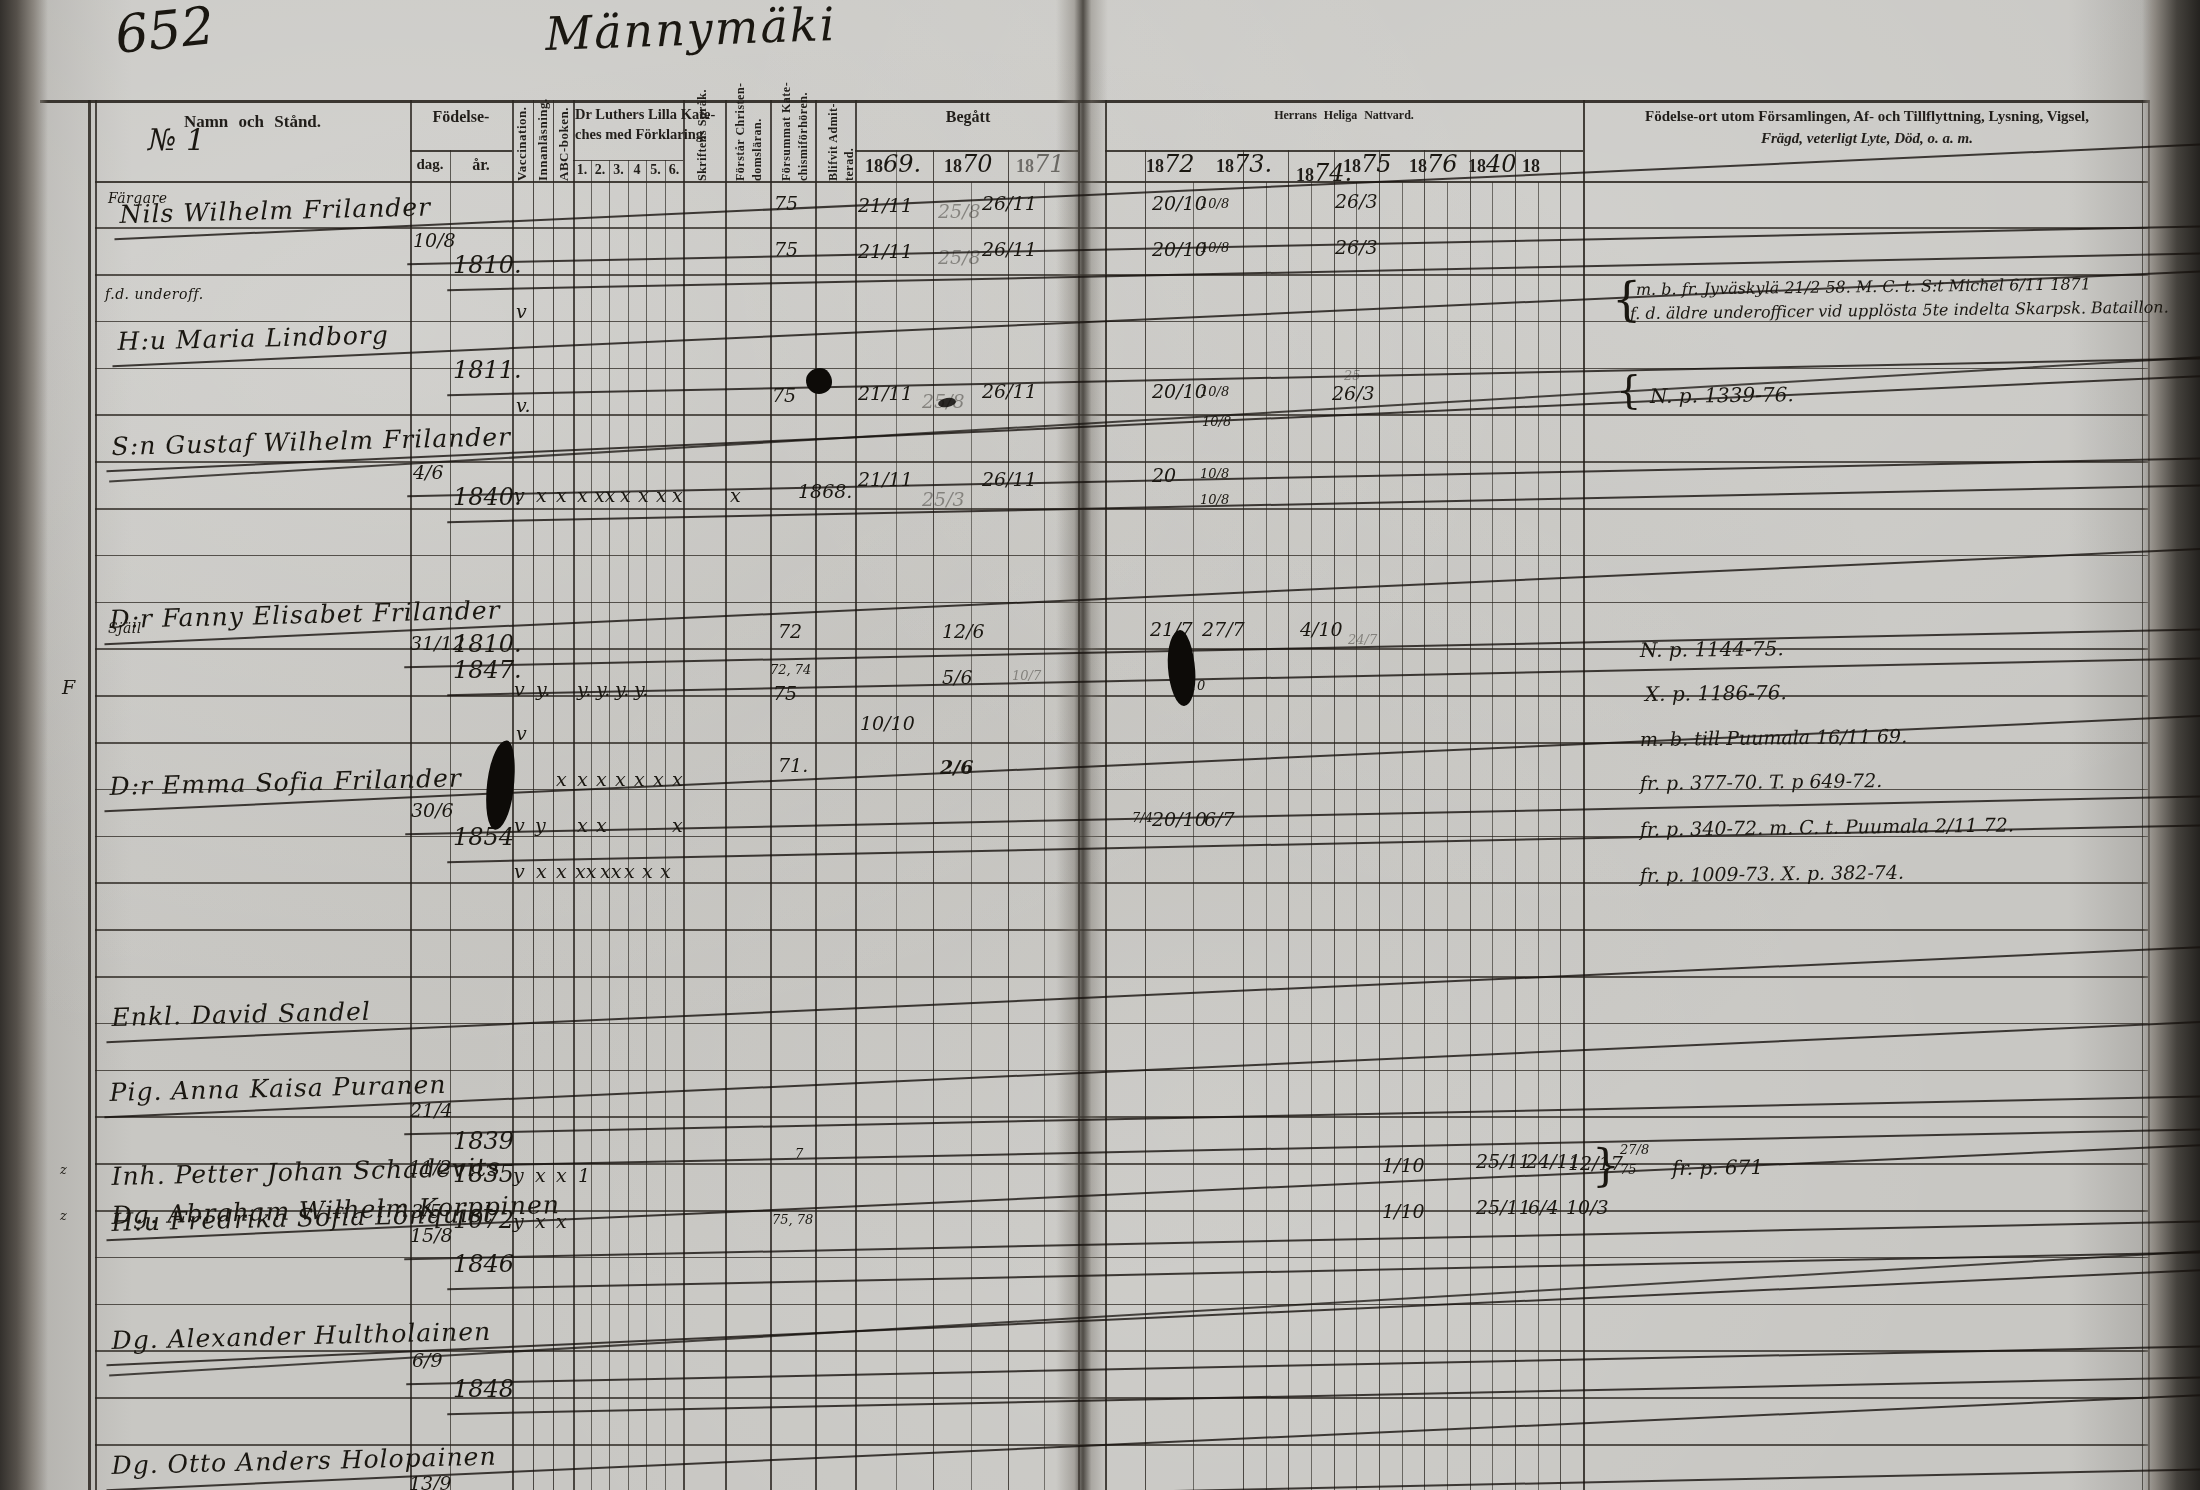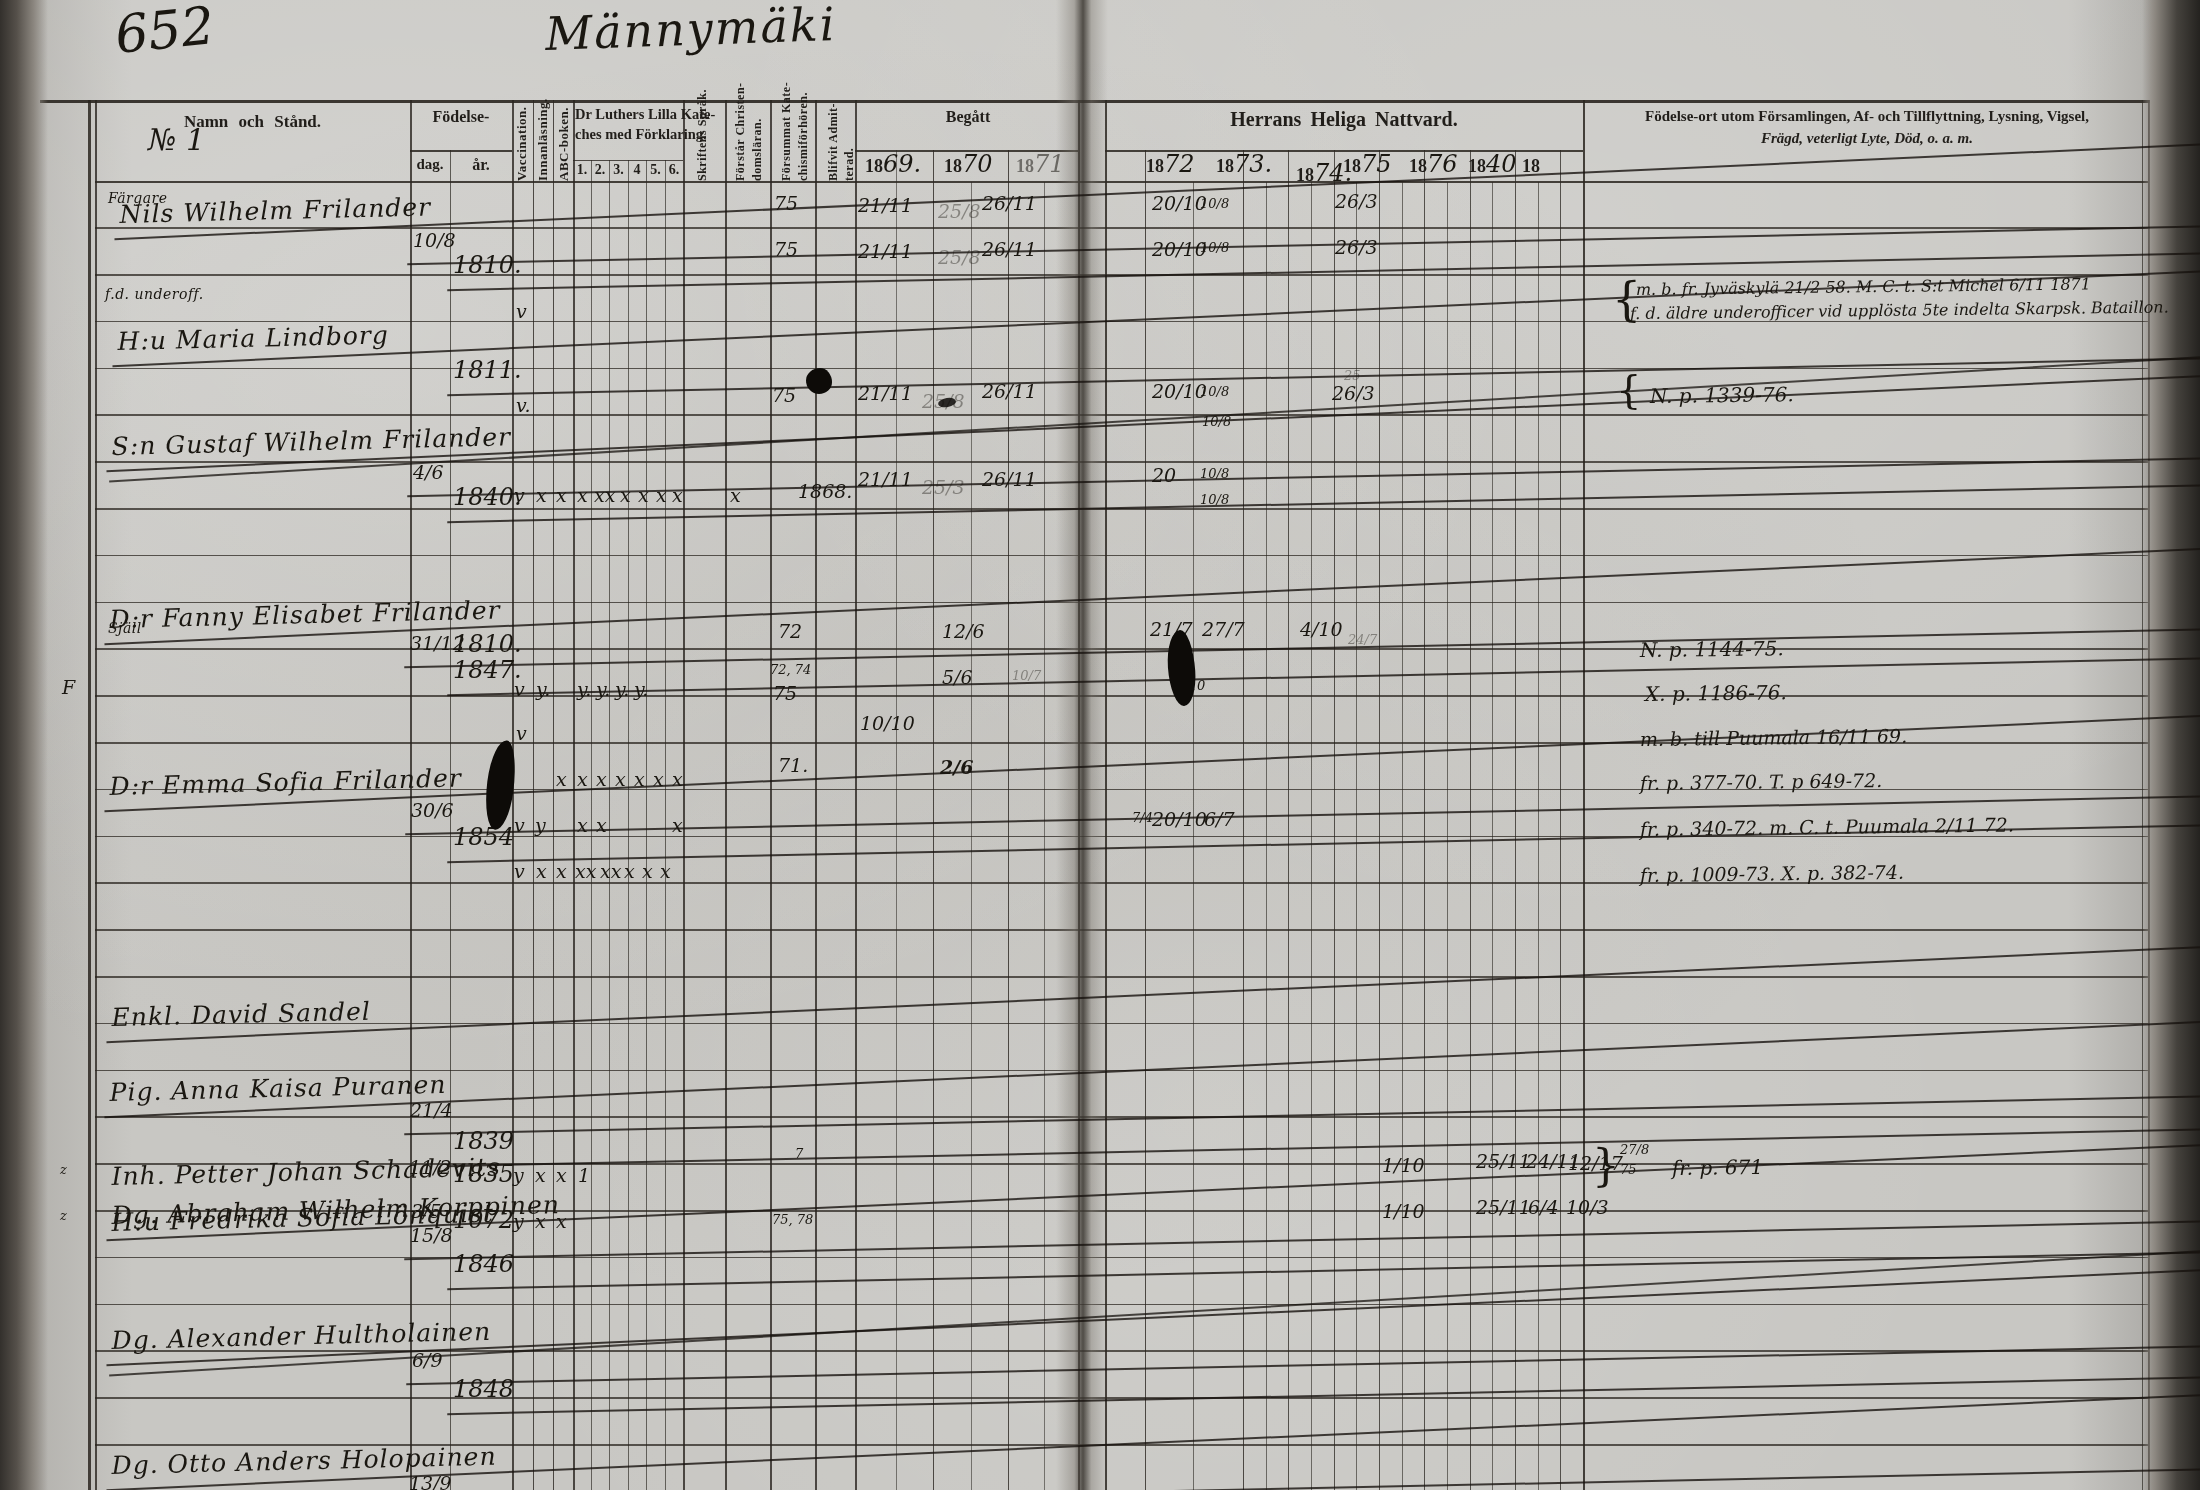--- a/index.html
+++ b/index.html
@@ -140,21 +140,21 @@
   <div class="p" style="left:865px;top:150px;">
     <span class="print" style="font-size:18px;">18</span><span class="hw big">69.</span>
   </div>
   <div class="p" style="left:944px;top:150px;">
     <span class="print" style="font-size:18px;">18</span><span class="hw big">70</span>
   </div>
   <div class="p" style="left:1016px;top:150px;opacity:.55;">
     <span class="print" style="font-size:18px;">18</span><span class="hw big">71</span>
   </div>
 
-  <div class="p print" style="left:1105px;top:108px;width:478px;text-align:center;font-size:20px;word-spacing:4px;">Herrans Heliga Nattvard.</div>
+  <div class="p print" style="left:1105px;top:108px;width:478px;text-align:center;font-size:12px;word-spacing:4px;">Herrans Heliga Nattvard.</div>
   <div class="p" style="left:1146px;top:150px;">
     <span class="print" style="font-size:18px;">18</span><span class="hw big">72</span>
   </div>
   <div class="p" style="left:1216px;top:150px;">
     <span class="print" style="font-size:18px;">18</span><span class="hw big">73.</span>
   </div>
   <div class="p" style="left:1296px;top:150px;margin-top:9px;">
     <span class="print" style="font-size:18px;">18</span><span class="hw big">74.</span>
   </div>
   <div class="p" style="left:1343px;top:150px;">
@@ -227,21 +227,21 @@
   <div class="p hw frac" style="left:556px;top:484px;">x</div>
   <div class="p hw frac" style="left:577px;top:484px;">x</div>
   <div class="p hw frac" style="left:594px;top:484px;">xx</div>
   <div class="p hw frac" style="left:620px;top:484px;">x</div>
   <div class="p hw frac" style="left:638px;top:484px;">x</div>
   <div class="p hw frac" style="left:656px;top:484px;">x</div>
   <div class="p hw frac" style="left:672px;top:484px;">x</div>
   <div class="p hw frac" style="left:730px;top:484px;">x</div>
   <div class="p hw frac" style="left:798px;top:480px;">1868.</div>
   <div class="p hw frac" style="left:858px;top:468px;">21/11</div>
-  <div class="p hw frac faint" style="left:922px;top:476px;">25/3</div>
+  <div class="p hw frac faint" style="left:922px;top:488px;">25/3</div>
   <div class="p hw frac" style="left:982px;top:468px;">26/11</div>
   <div class="p hw frac" style="left:1152px;top:464px;">20</div>
   <div class="p hw small" style="left:1200px;top:466px;">10/8</div>
   <div class="p hw small" style="left:1200px;top:492px;">10/8</div>
 
   <div class="p hw occ" style="left:108px;top:620px;">Själl</div>
   <div class="p hw name struck" style="left:112px;top:630px;">Enkl. David Sandel</div>
   <div class="p hw big" style="left:453px;top:630px;">1810.</div>
   <div class="p hw frac" style="left:778px;top:620px;">72</div>
   <div class="p hw frac" style="left:942px;top:620px;">12/6</div>

